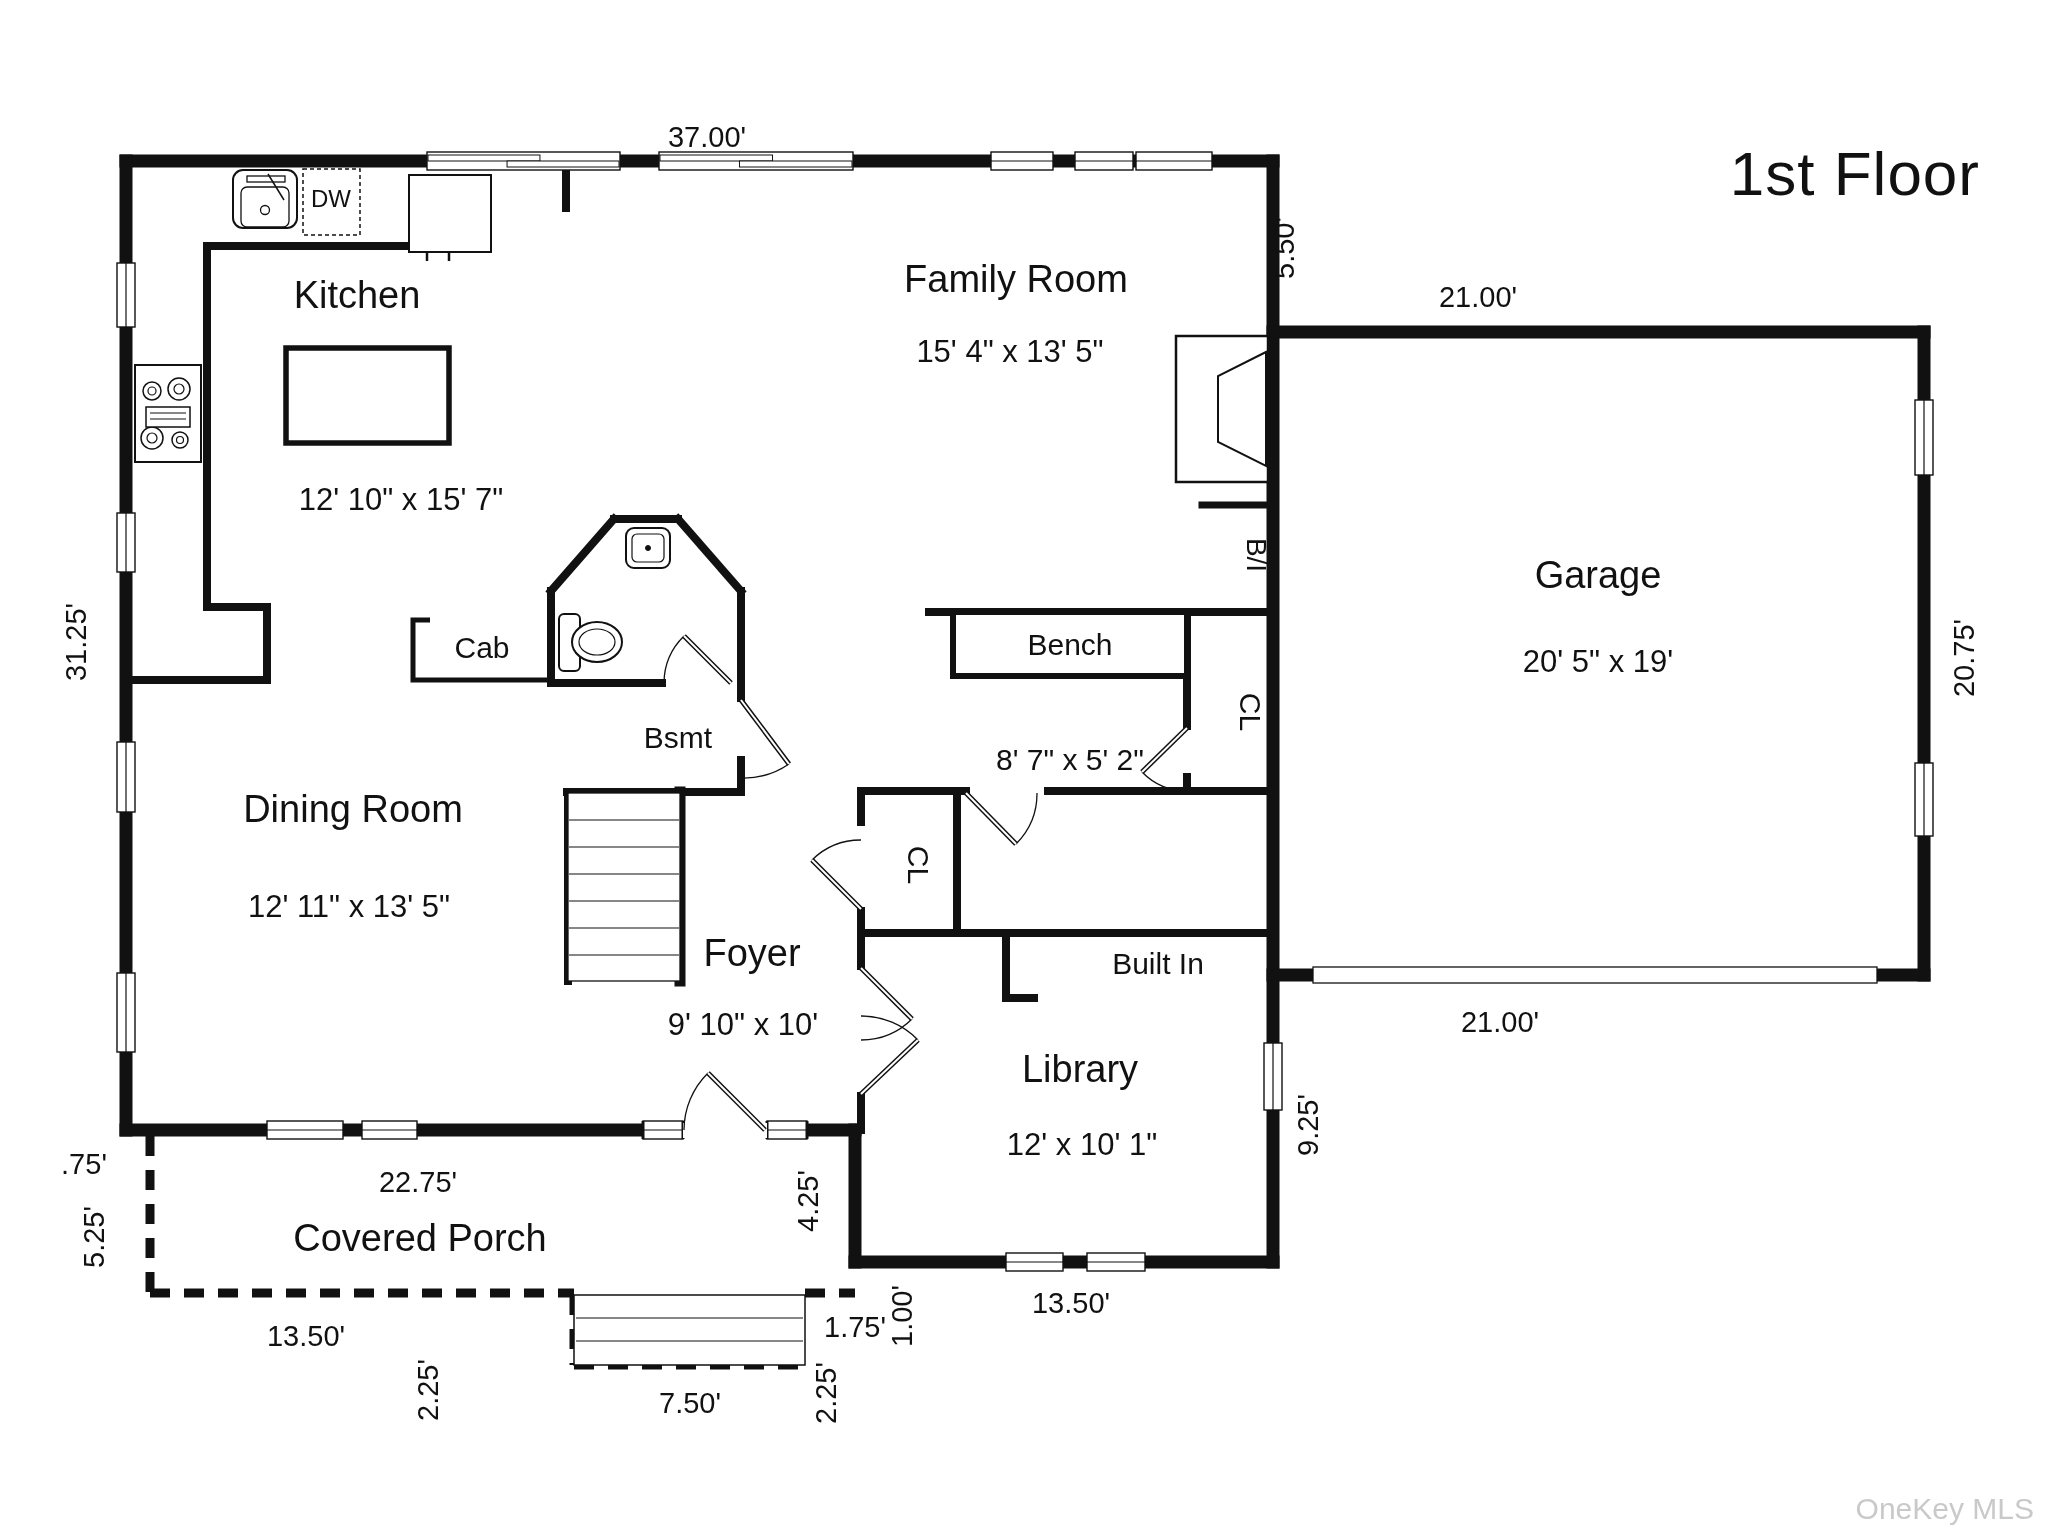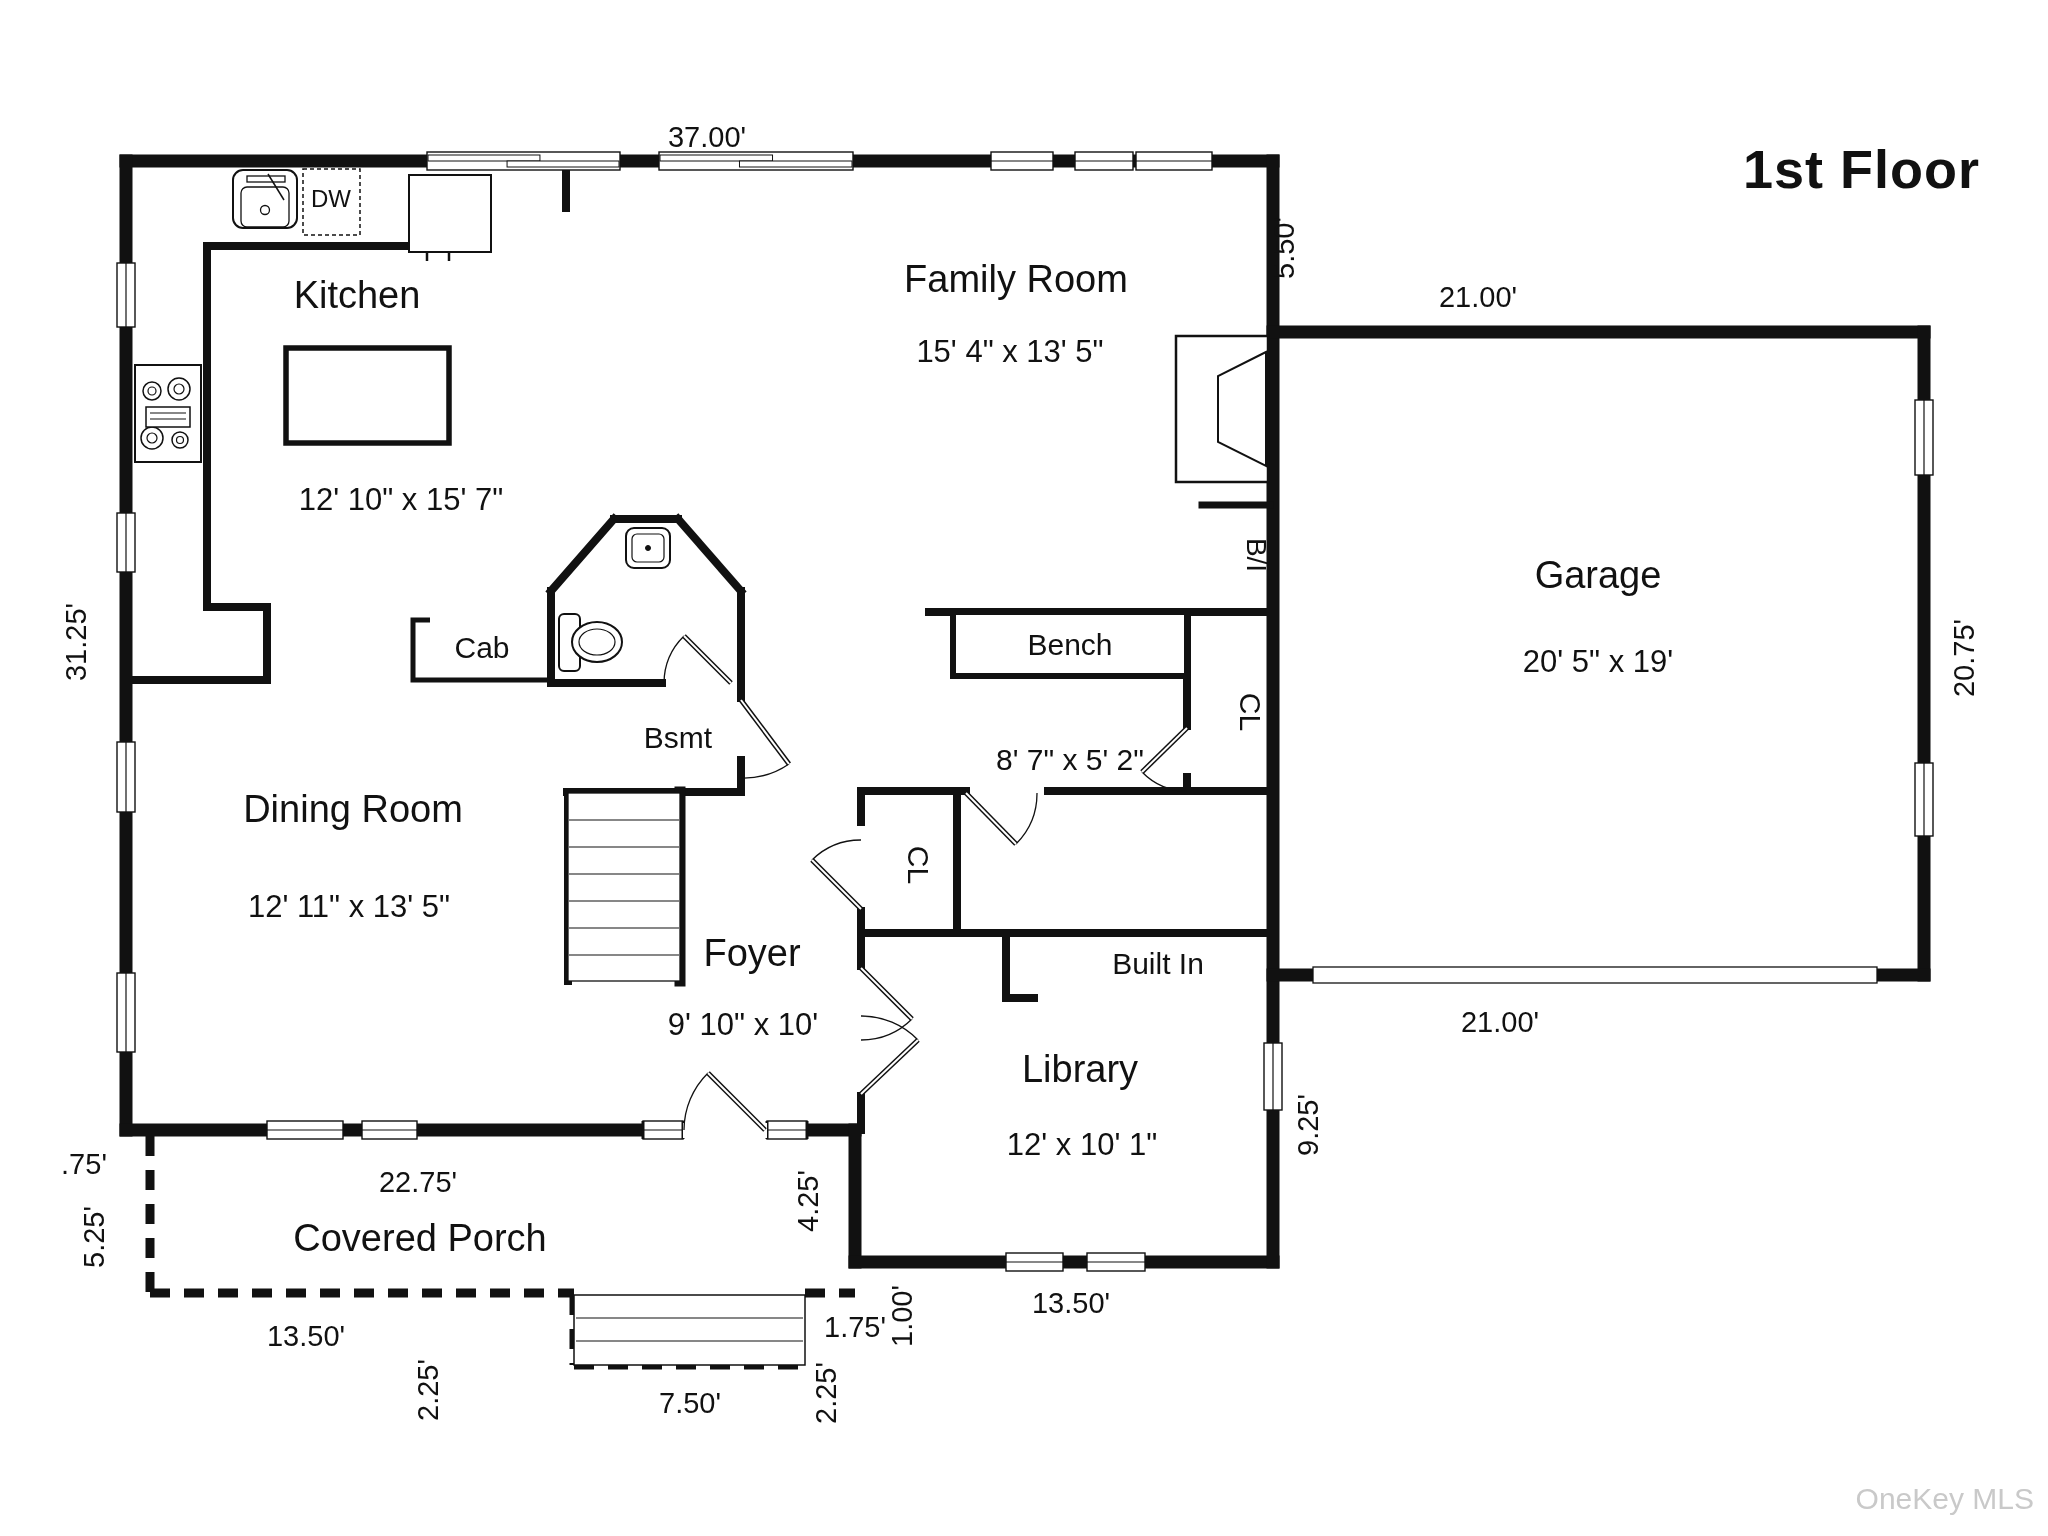--- a/index.html
+++ b/index.html
@@ -1,21 +1,21 @@
 <!DOCTYPE html>
 <html><head>
 <meta charset="utf-8">
 <style>
   html,body{margin:0;padding:0;background:#ffffff;width:2048px;height:1536px;overflow:hidden;}
   #stage{position:relative;width:2048px;height:1536px;background:#fff;font-family:"Liberation Sans",sans-serif;}
   #plan{position:absolute;left:0;top:0;}
   #plan text{font-family:"Liberation Sans",sans-serif;fill:#111;}
   #floor-title{position:absolute;top:138px;left:1600px;width:380px;text-align:right;
-    font-size:54px;color:#111;letter-spacing:1px;white-space:nowrap;font-weight:bold;}
-  #watermark{position:absolute;right:14px;bottom:20px;font-size:30px;color:#c9c9c9;}
+    font-size:62px;color:#111;letter-spacing:1px;white-space:nowrap;}
+  #watermark{position:absolute;right:14px;bottom:10px;font-size:30px;color:#c9c9c9;}
 </style>
 </head>
 <body>
 
 <div id="stage">
   <svg id="plan" width="2048" height="1536" viewBox="0 0 2048 1536">
       <line x1="126" y1="161" x2="1273" y2="161" stroke-width="13" stroke-linecap="square" stroke="#111111"></line>
       <line x1="126" y1="161" x2="126" y2="1130" stroke-width="13" stroke-linecap="square" stroke="#111111"></line>
       <line x1="126" y1="1130" x2="855" y2="1130" stroke-width="13" stroke-linecap="square" stroke="#111111"></line>
       <line x1="855" y1="1130" x2="855" y2="1262" stroke-width="13" stroke-linecap="square" stroke="#111111"></line>

